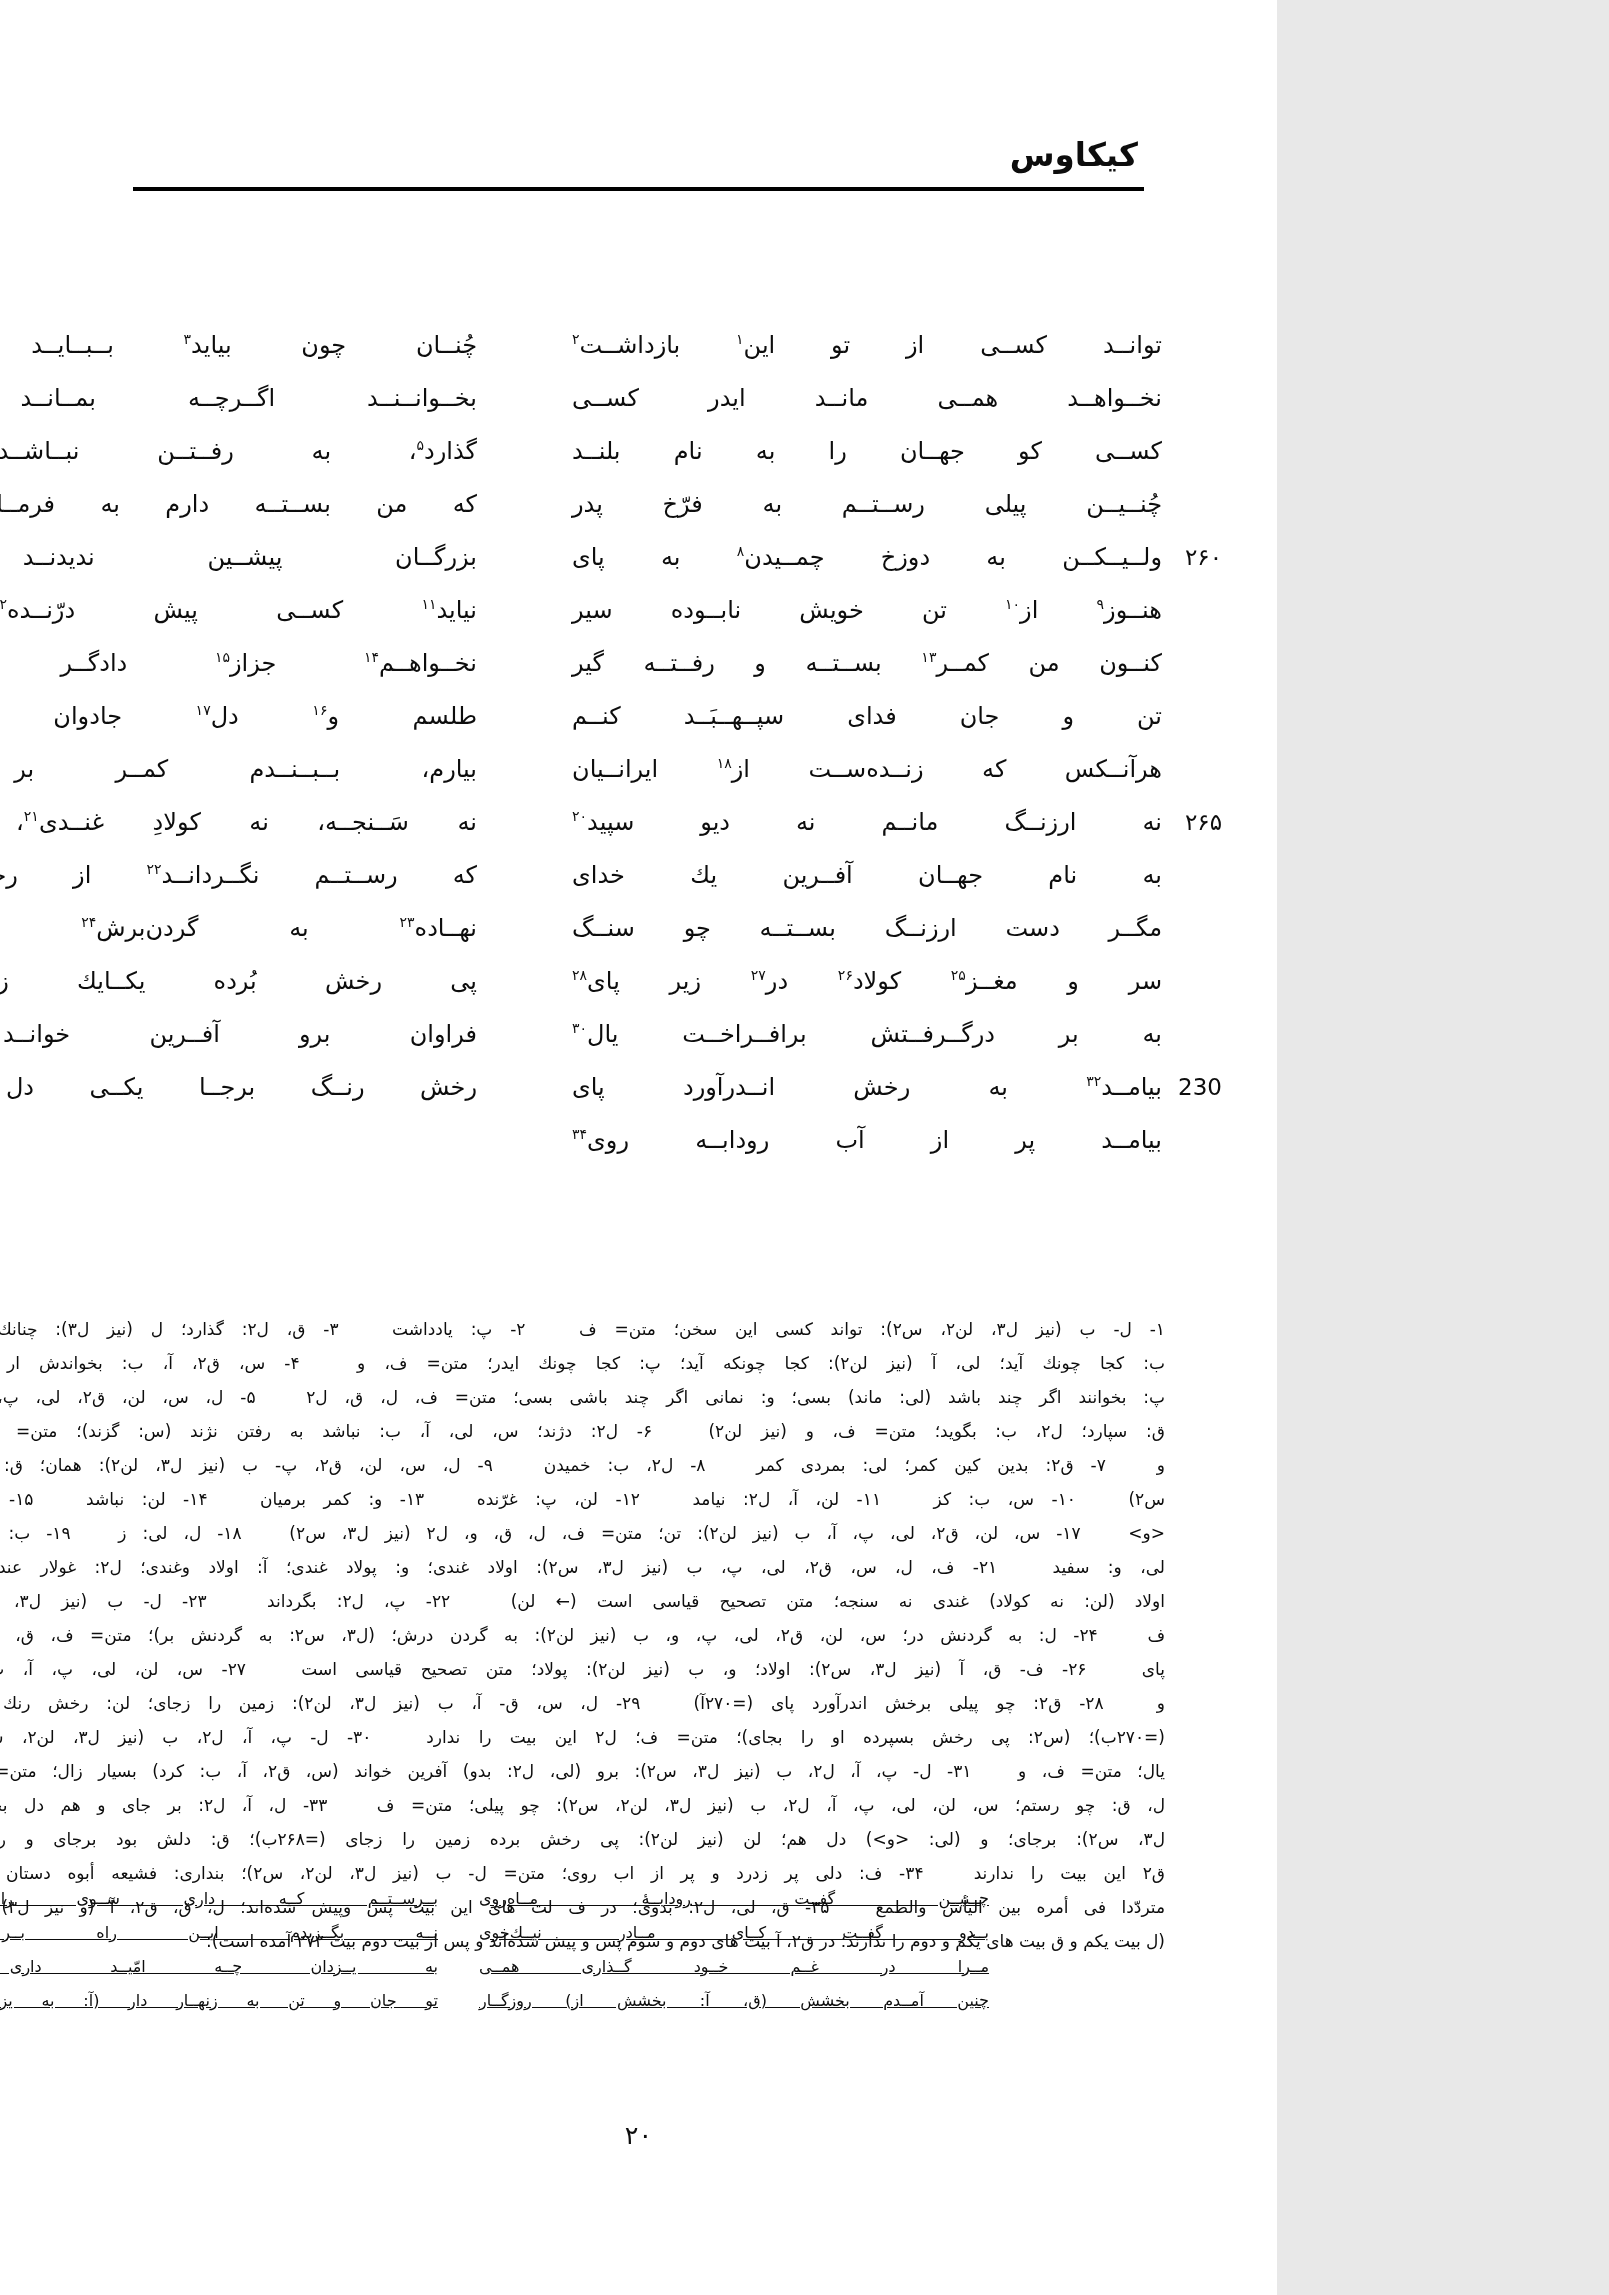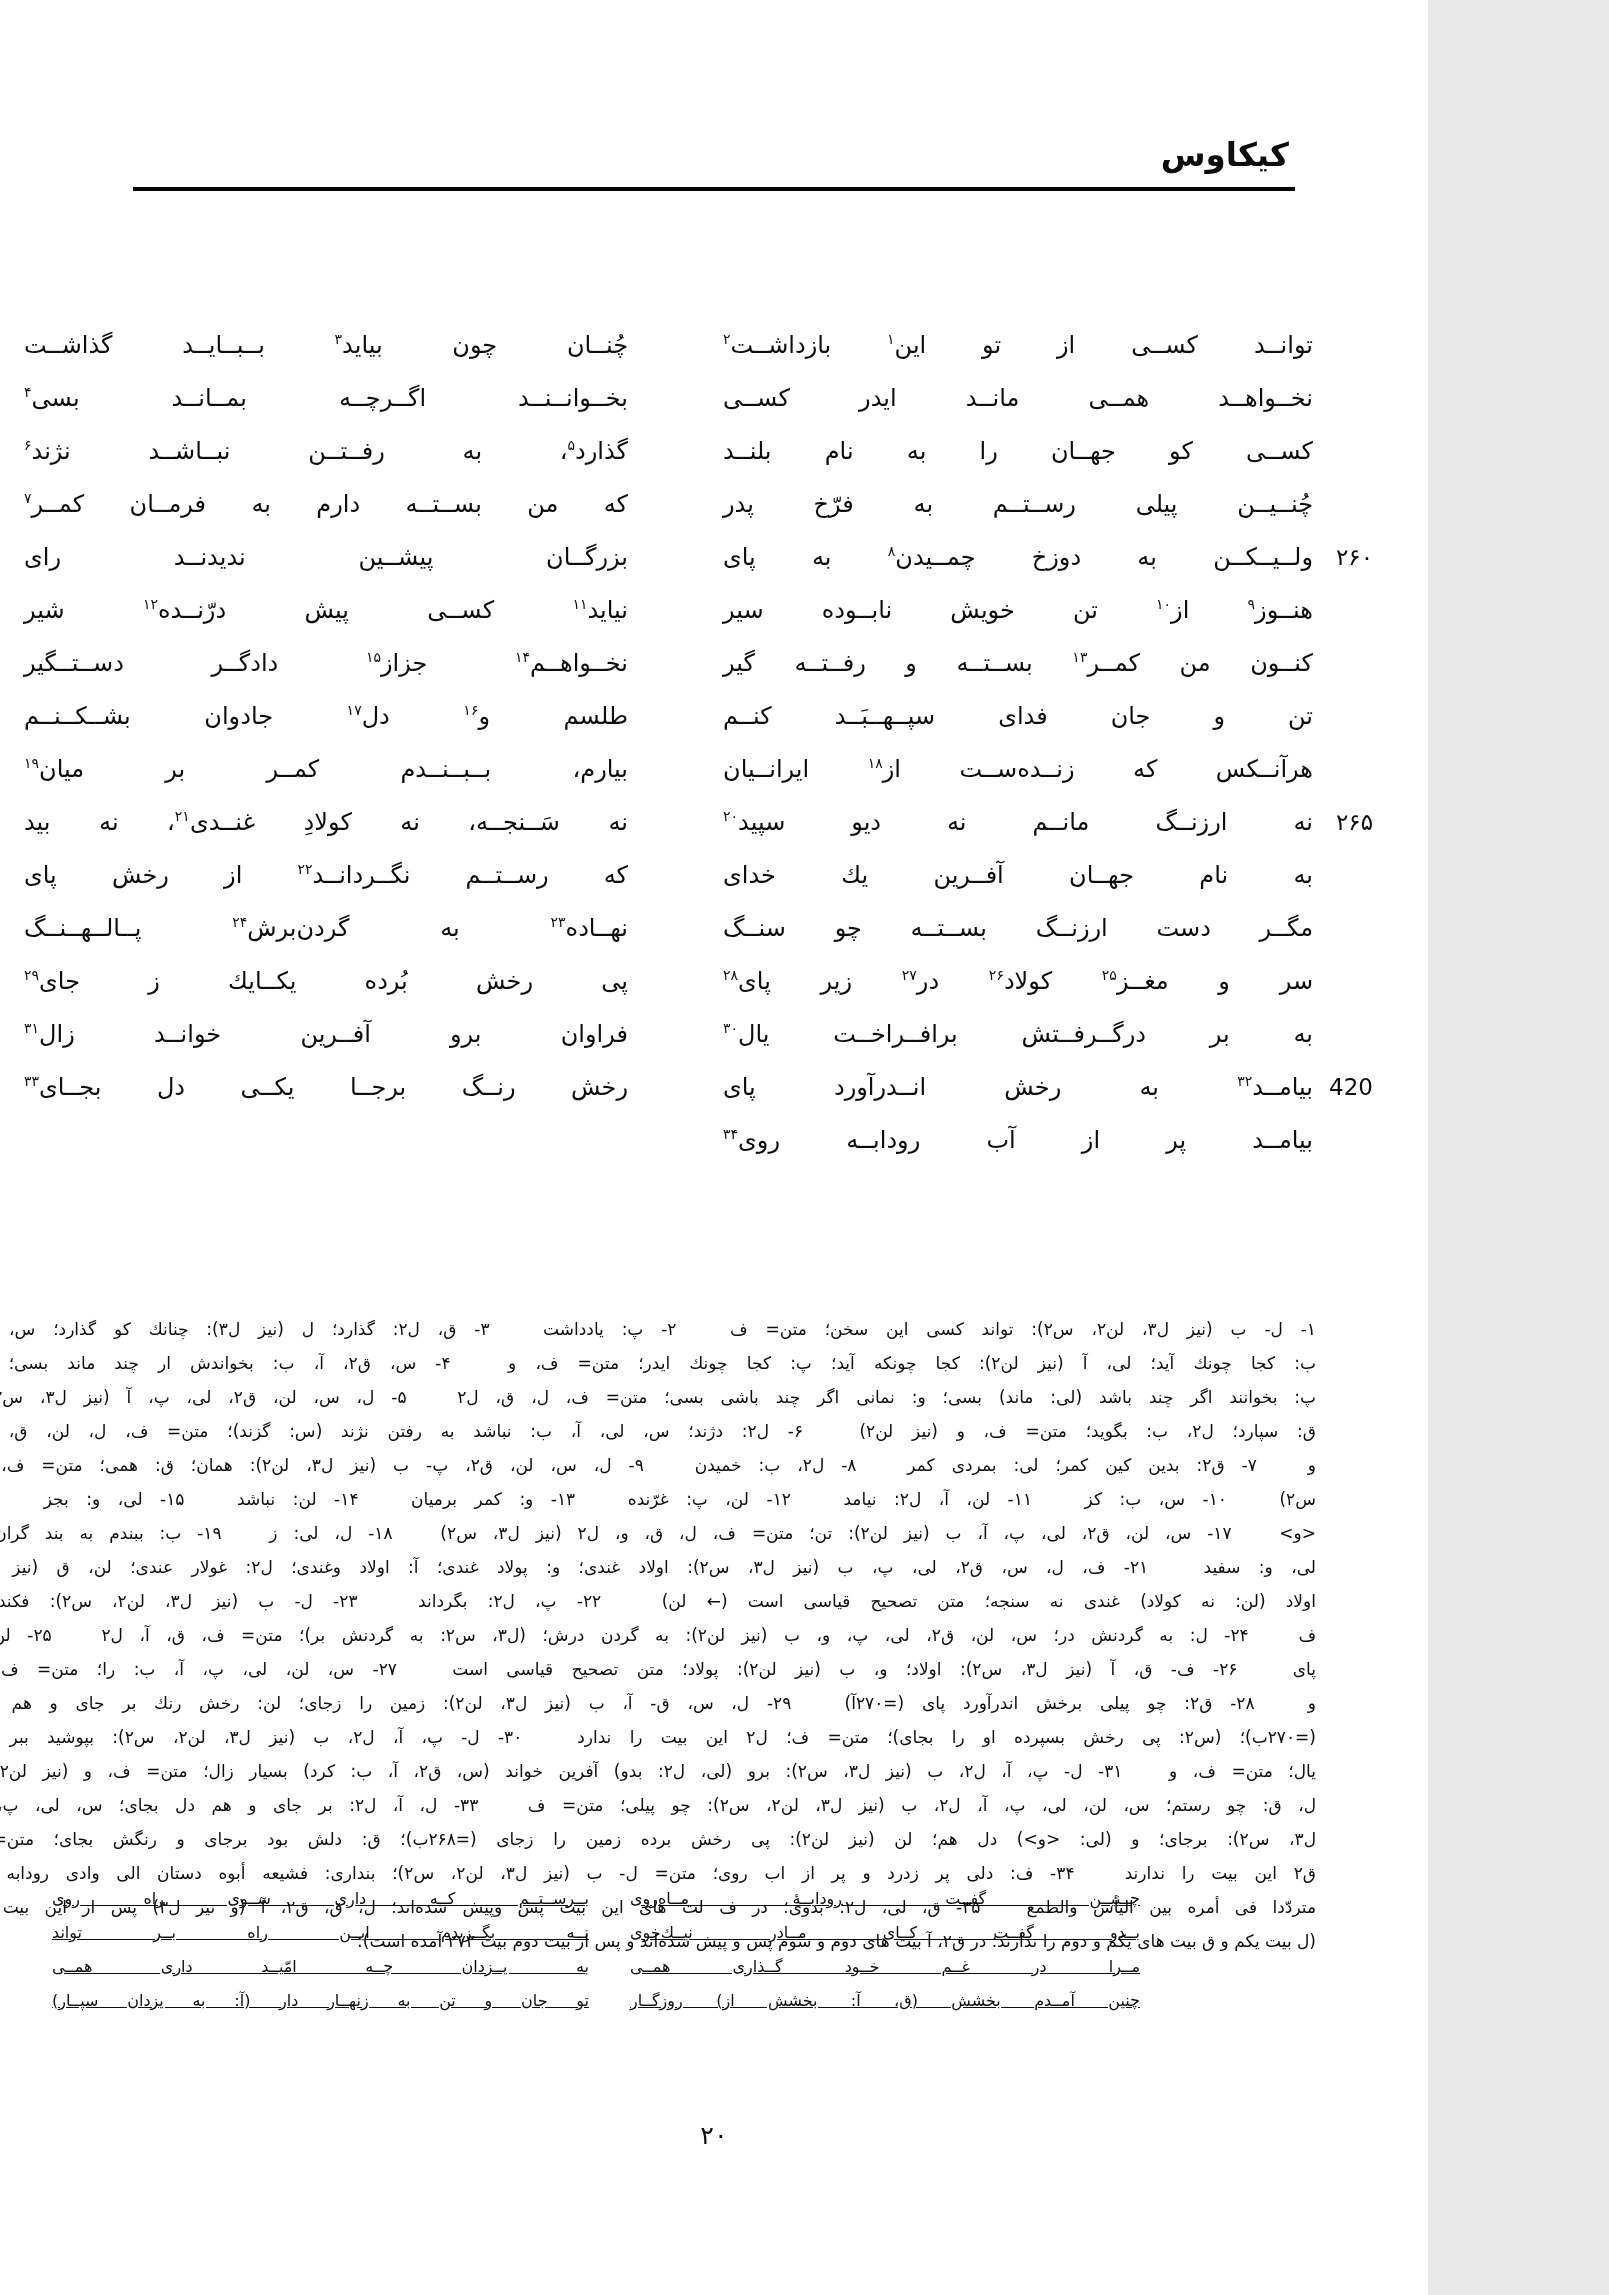--- a/index.html
+++ b/index.html
@@ -1,18 +1,18 @@
 <!DOCTYPE html>
 <html lang="fa" style="font-size:11.3px"><head>
 <meta charset="utf-8">
 <style>
   html,body{margin:0;padding:0;background:#e8e8e8;}
   .page{
     position:relative;
-    width:1428px;height:2295px;
+    width:1277px;height:2295px;
     background:#ffffff;
     color:#0d0d0d;
     font-family:"DejaVu Sans",sans-serif;
     overflow:hidden;
   }
   
   .running-head{
     position:absolute;top:136px;right:139px;
     font-size:32.5px;font-weight:bold;direction:rtl;
     letter-spacing:0.7px;
@@ -142,21 +142,21 @@
         <div class="vgap"></div>
         <div class="hem l">پی رخش بُرده یکــایك ز جای<sup class="fn">۲۹</sup></div>
       </div>
       <div class="vrow">
         <div class="vnum"></div>
         <div class="hem r">به بر درگــرفــتش برافــراخــت یال<sup class="fn">۳۰</sup></div>
         <div class="vgap"></div>
         <div class="hem l">فراوان برو آفــرین خوانــد زال<sup class="fn">۳۱</sup></div>
       </div>
       <div class="vrow">
-        <div class="vnum">420</div>
+        <div class="vnum">230</div>
         <div class="hem r">بیامــد<sup class="fn">۳۲</sup> به رخش انــدرآورد پای</div>
         <div class="vgap"></div>
         <div class="hem l">رخش رنــگ برجــا یکــی دل بجــای<sup class="fn">۳۳</sup></div>
       </div>
       <div class="vrow">
         <div class="vnum"></div>
         <div class="hem r">بیامــد پر از آب رودابــه روی<sup class="fn">۳۴</sup></div>
         <div class="vgap"></div>
       </div>
     </section>

